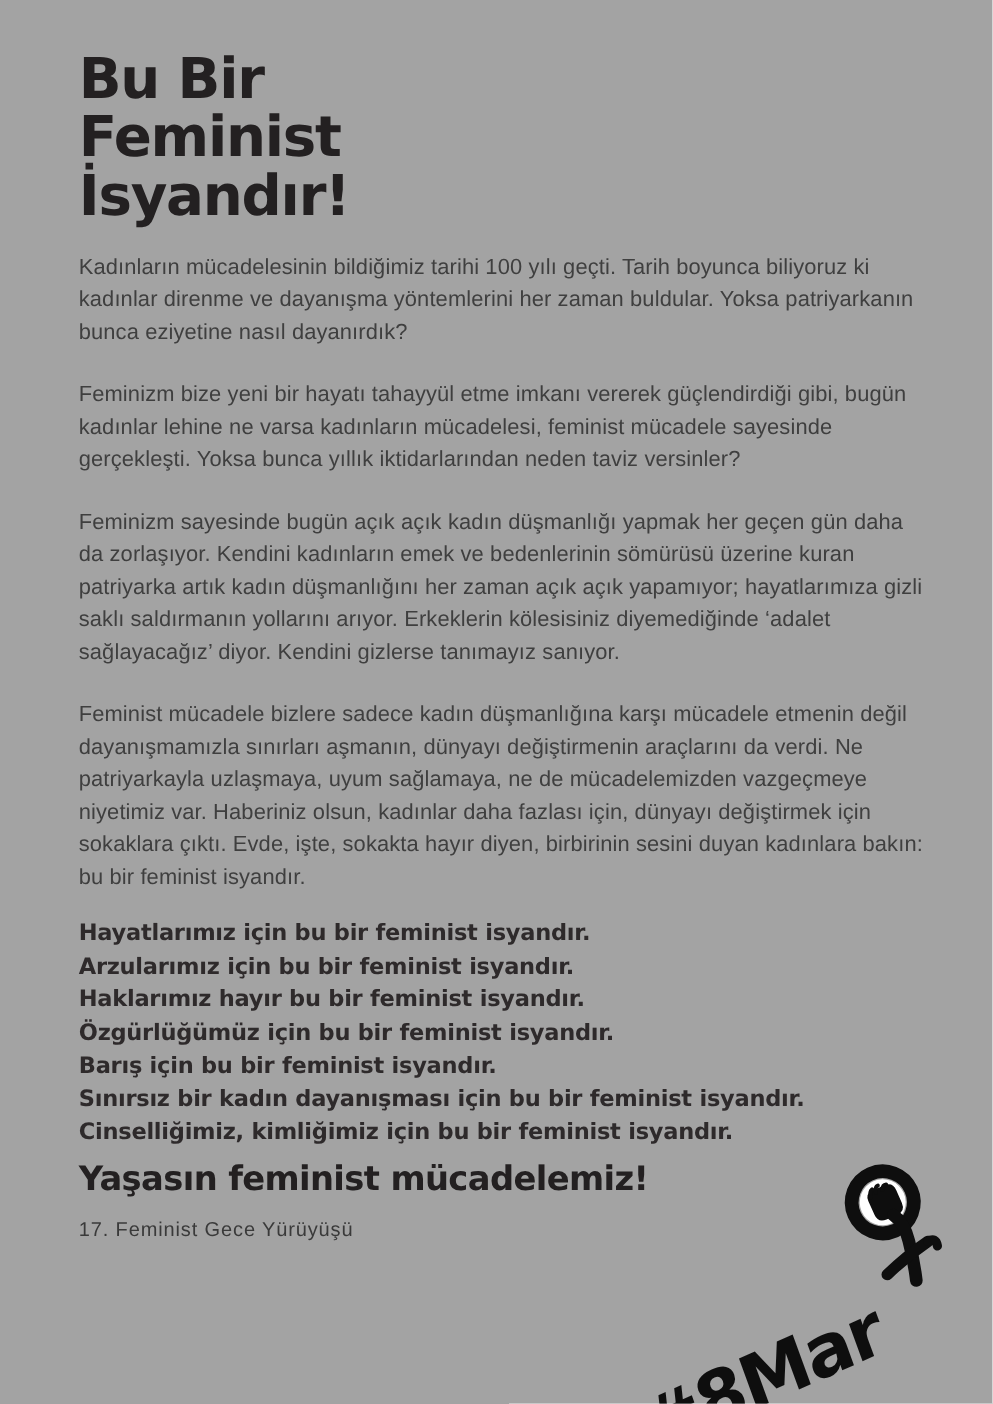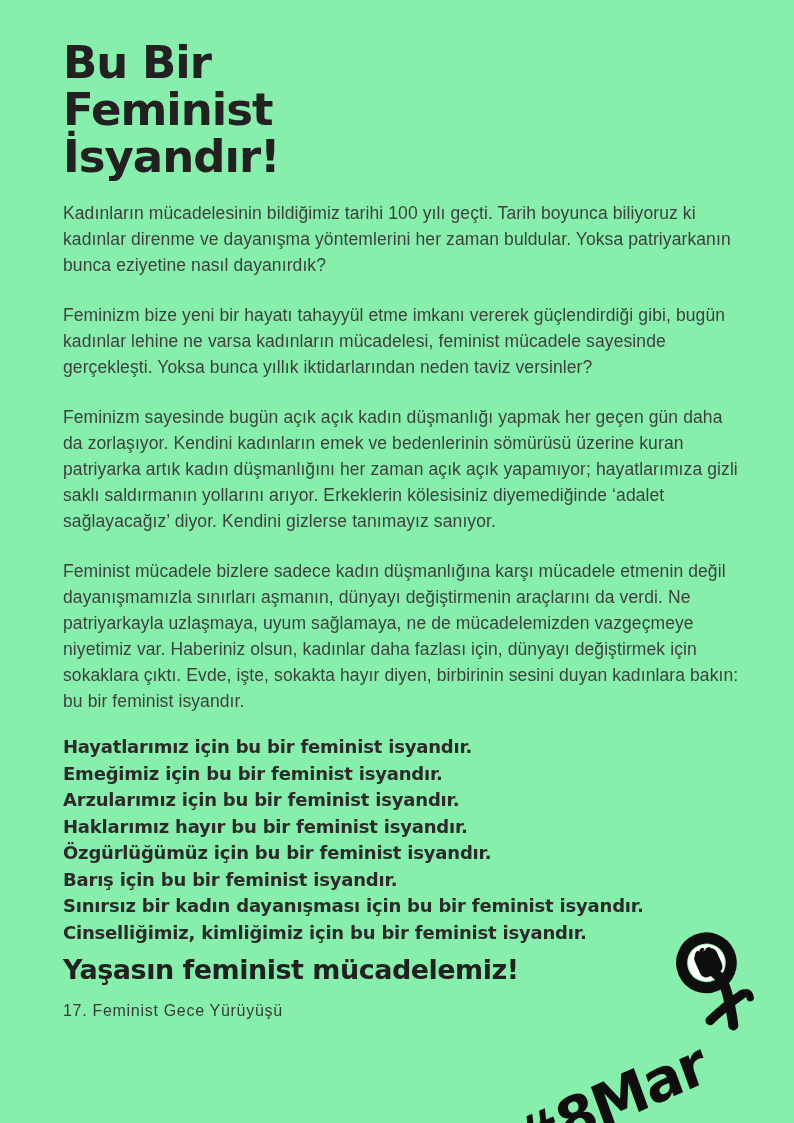--- a/index.html
+++ b/index.html
@@ -1,20 +1,20 @@
 <!DOCTYPE html>
 <html><head>
 <meta charset="utf-8">
 <style>
   html, body { margin: 0; padding: 0; background: #ffffff; }
   .page {
     position: relative;
     width: 794px;
     height: 1123px;
-    background: #86efac;
+    background: #a3a3a3;
     font-family: "Liberation Sans", sans-serif;
     overflow: hidden;
     margin: 0 auto;
   }
   .content {
     position: absolute;
     left: 63px;
     top: 40px;
     right: 52px;
   }
@@ -92,21 +92,20 @@
 Feminist
 İsyandır!</h1>
 
     <p class="para">Kadınların mücadelesinin bildiğimiz tarihi 100 yılı geçti. Tarih boyunca biliyoruz ki kadınlar direnme ve dayanışma yöntemlerini her zaman buldular. Yoksa patriyarkanın bunca eziyetine nasıl dayanırdık?</p>
     <p class="para">Feminizm bize yeni bir hayatı tahayyül etme imkanı vererek güçlendirdiği gibi, bugün kadınlar lehine ne varsa kadınların mücadelesi, feminist mücadele sayesinde gerçekleşti. Yoksa bunca yıllık iktidarlarından neden taviz versinler?</p>
     <p class="para">Feminizm sayesinde bugün açık açık kadın düşmanlığı yapmak her geçen gün daha da zorlaşıyor. Kendini kadınların emek ve bedenlerinin sömürüsü üzerine kuran patriyarka artık kadın düşmanlığını her zaman açık açık yapamıyor; hayatlarımıza gizli saklı saldırmanın yollarını arıyor. Erkeklerin kölesisiniz diyemediğinde ‘adalet sağlayacağız’ diyor. Kendini gizlerse tanımayız sanıyor.</p>
     <p class="para">Feminist mücadele bizlere sadece kadın düşmanlığına karşı mücadele etmenin değil dayanışmamızla sınırları aşmanın, dünyayı değiştirmenin araçlarını da verdi. Ne patriyarkayla uzlaşmaya, uyum sağlamaya, ne de mücadelemizden vazgeçmeye niyetimiz var. Haberiniz olsun, kadınlar daha fazlası için, dünyayı değiştirmek için sokaklara çıktı. Evde, işte, sokakta hayır diyen, birbirinin sesini duyan kadınlara bakın: bu bir feminist isyandır.</p>
 
     <ul class="rebellion-list">
       <li>Hayatlarımız için bu bir feminist isyandır.</li>
-      <li>Emeğimiz için bu bir feminist isyandır.</li>
       <li>Arzularımız için bu bir feminist isyandır.</li>
       <li>Haklarımız hayır bu bir feminist isyandır.</li>
       <li>Özgürlüğümüz için bu bir feminist isyandır.</li>
       <li>Barış için bu bir feminist isyandır.</li>
       <li>Sınırsız bir kadın dayanışması için bu bir feminist isyandır.</li>
       <li>Cinselliğimiz, kimliğimiz için bu bir feminist isyandır.</li>
     </ul>
 
     <h2 class="closing-heading">Yaşasın feminist mücadelemiz!</h2>
 

